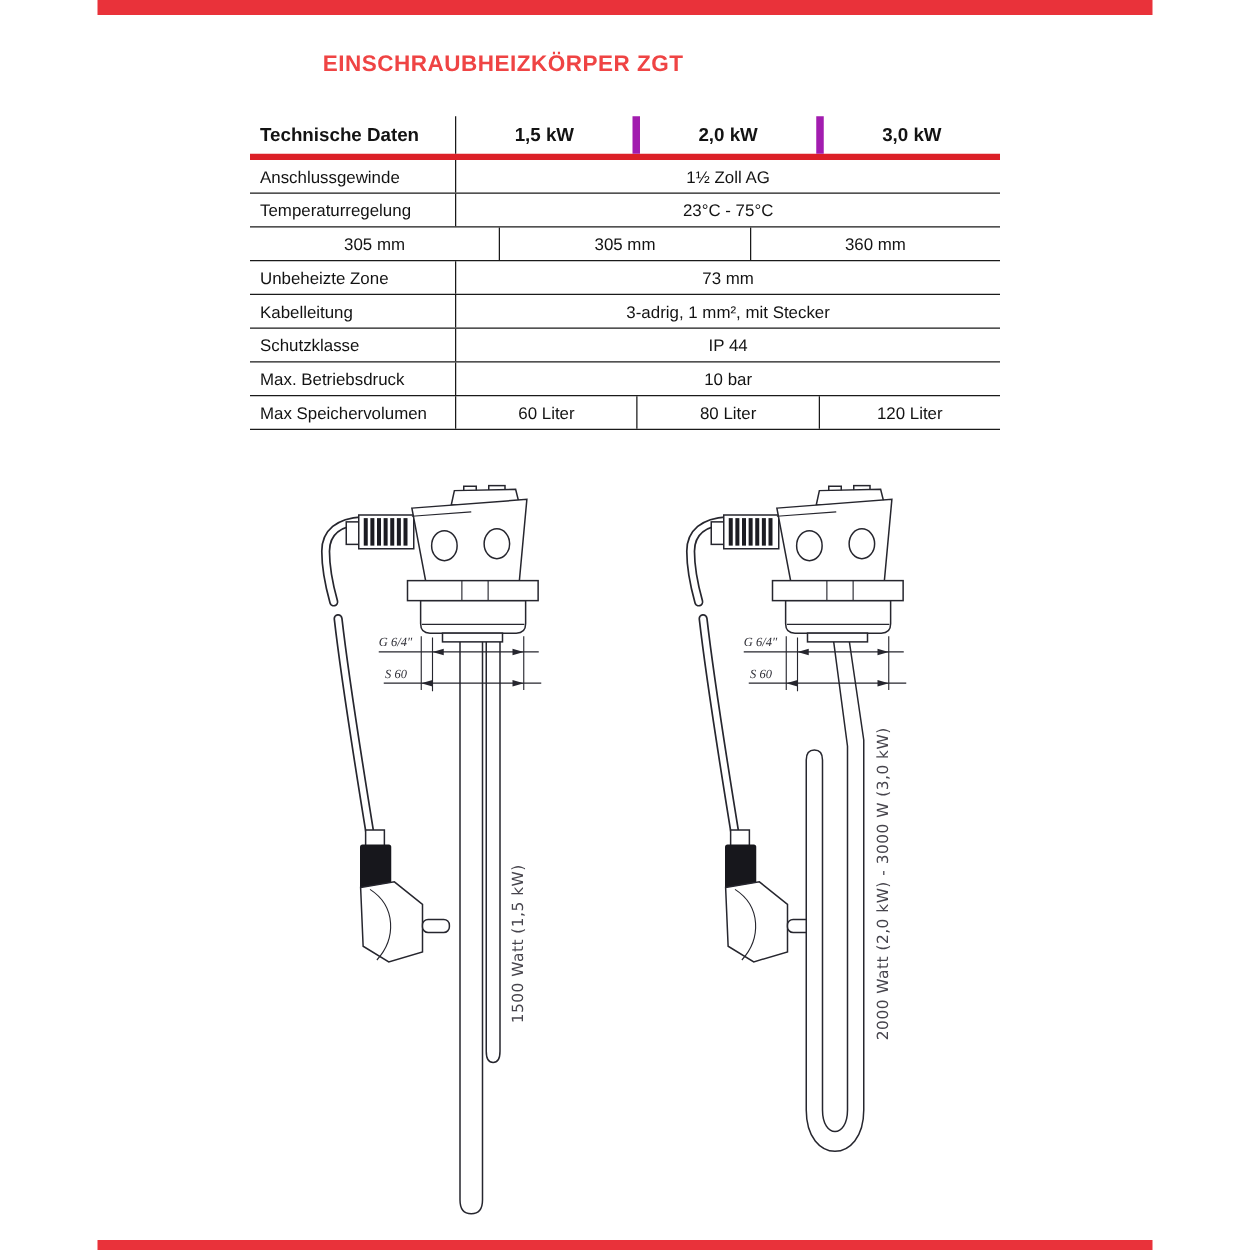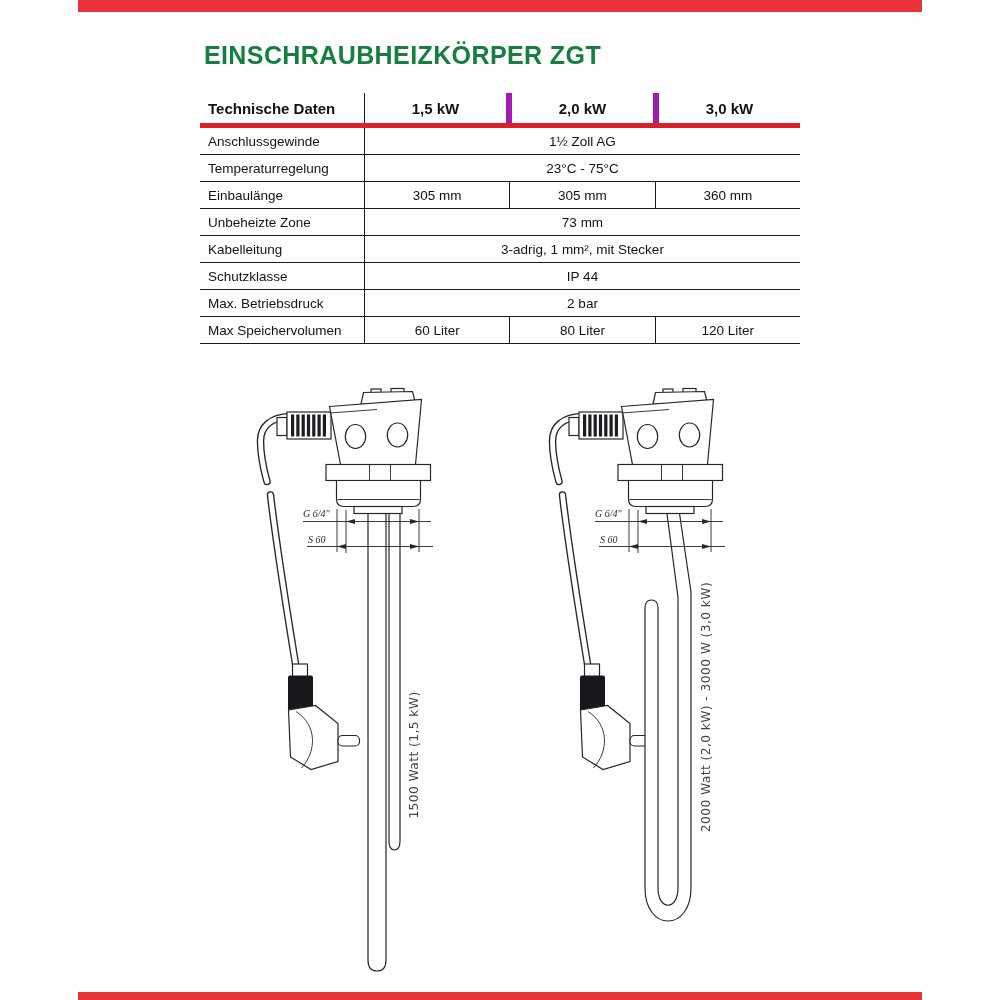--- a/index.html
+++ b/index.html
@@ -2,21 +2,21 @@
 <html><head>
 <meta charset="utf-8">
 <style>
   html,body{margin:0;padding:0;background:#fff;}
   .page{position:relative;width:1000px;height:1000px;background:#fff;overflow:hidden;
         font-family:"Liberation Sans",sans-serif;color:#131313;}
   .bar{position:absolute;left:78px;width:844px;background:#e9323a;}
   .bar.top{top:0;height:12px;}
   .bar.bottom{top:992px;height:8px;}
   .title{position:absolute;top:41px;left:0;width:805px;text-align:center;
-         font-size:25px;font-weight:bold;letter-spacing:.4px;color:#15803d;}
+         font-size:18px;font-weight:bold;letter-spacing:.4px;color:#ef4444;}
   
   .spec{position:absolute;left:200px;top:93px;width:600px;font-size:13.5px;}
   .thead{display:flex;height:30px;align-items:flex-start;font-weight:bold;font-size:15px;}
   .hl{width:165px;height:100%;display:flex;align-items:center;box-sizing:border-box;
       padding-left:8px;border-right:1px solid #1a1a1a;}
   .hv{flex:1;height:100%;display:flex;align-items:center;justify-content:center;}
   .hv + .hv{border-left:6px solid #a21caf;}
   .redline{height:5px;background:#dc2027;}
   .trow{display:flex;height:26px;border-bottom:1px solid #1a1a1a;}
   .cl{width:165px;height:100%;display:flex;align-items:center;box-sizing:border-box;
@@ -53,40 +53,39 @@
 
     <div class="trow">
       <div class="cl">Anschlussgewinde</div>
       <div class="cs">1½ Zoll AG</div>
     </div>
     <div class="trow">
       <div class="cl">Temperaturregelung</div>
       <div class="cs">23°C - 75°C</div>
     </div>
     <div class="trow">
-      <div class="cl">Einbaulänge</div>
       <div class="cv">305 mm</div>
       <div class="cv">305 mm</div>
       <div class="cv">360 mm</div>
     </div>
     <div class="trow">
       <div class="cl">Unbeheizte Zone</div>
       <div class="cs">73 mm</div>
     </div>
     <div class="trow">
       <div class="cl">Kabelleitung</div>
       <div class="cs">3-adrig, 1 mm², mit Stecker</div>
     </div>
     <div class="trow">
       <div class="cl">Schutzklasse</div>
       <div class="cs">IP 44</div>
     </div>
     <div class="trow">
       <div class="cl">Max. Betriebsdruck</div>
-      <div class="cs">2 bar</div>
+      <div class="cs">10 bar</div>
     </div>
     <div class="trow">
       <div class="cl">Max Speichervolumen</div>
       <div class="cv">60 Liter</div>
       <div class="cv">80 Liter</div>
       <div class="cv">120 Liter</div>
     </div>
   </div>
 
   <svg class="draw" viewBox="200 380 620 612" width="620" height="612">

